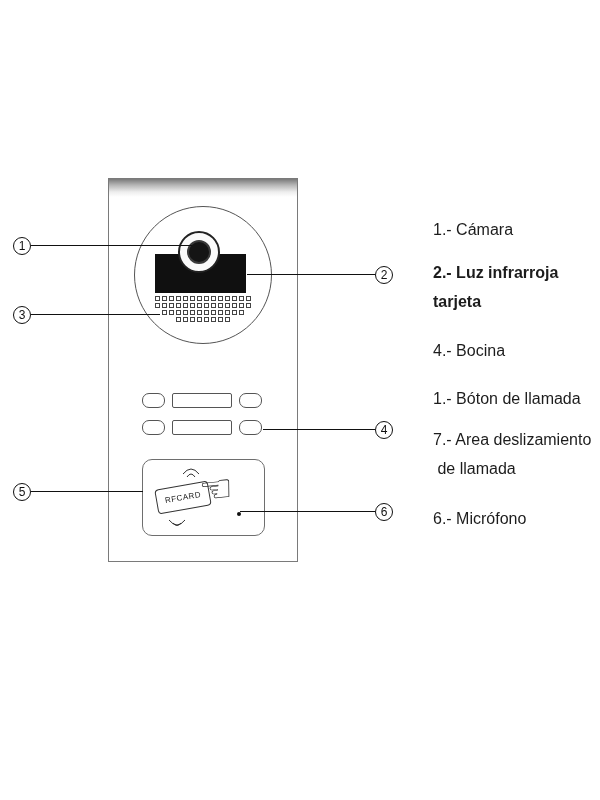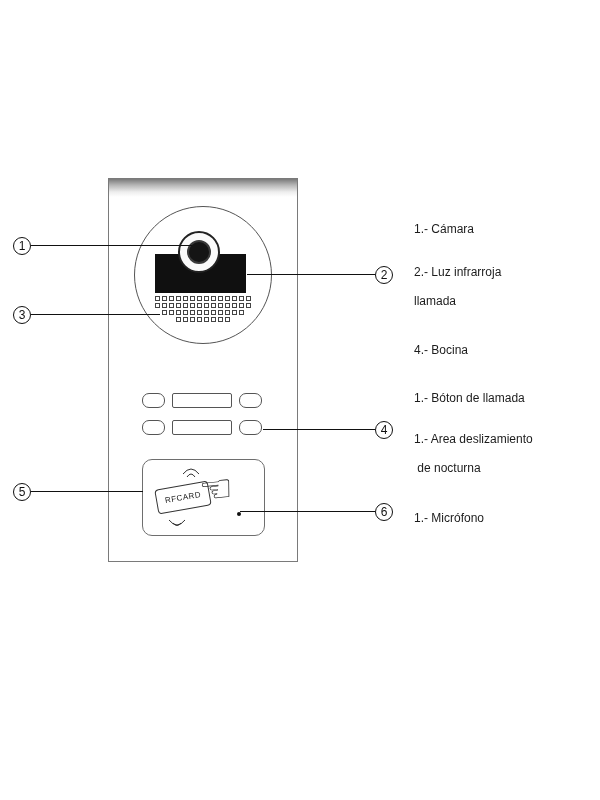--- a/index.html
+++ b/index.html
@@ -58,21 +58,21 @@
   }
   .mic-dot{position:absolute;left:94px;top:52px;width:4px;height:4px;border-radius:50%;background:#111;}
   
   .callout{
     position:absolute;width:18px;height:18px;border:1px solid #111;border-radius:50%;
     display:flex;align-items:center;justify-content:center;font-size:12px;color:#111;
     background:#fff;box-sizing:border-box;
   }
   .leader{position:absolute;height:1px;background:#111;}
   
-  .annotation{position:absolute;left:414px;font-size:12px;line-height:29px;color:#1c1c1c;}
+  .annotation{position:absolute;left:433px;font-size:16px;line-height:29px;color:#1c1c1c;}
   .annotation .line{display:block;white-space:pre;}
 </style>
 </head>
 <body>
 
 <div class="canvas">
 
   <div class="panel">
     <div class="panel-top-shade"></div>
 
@@ -173,31 +173,31 @@
   <div class="callout" style="left:13px; top:237px;">1</div>
   <div class="callout" style="left:375px;top:266px;">2</div>
   <div class="callout" style="left:13px; top:306px;">3</div>
   <div class="callout" style="left:375px;top:421px;">4</div>
   <div class="callout" style="left:13px; top:483px;">5</div>
   <div class="callout" style="left:375px;top:503px;">6</div>
 
   <div class="annotation" style="top:215px;">
     <span class="line">1.- Cámara</span>
   </div>
-  <div class="annotation" style="top:258px;">
+  <div class="annotation" style="top:258px;font-weight:bold;">
     <span class="line">2.- Luz infrarroja</span>
-    <span class="line">llamada</span>
+    <span class="line">tarjeta</span>
   </div>
   <div class="annotation" style="top:336px;">
     <span class="line">4.- Bocina</span>
   </div>
   <div class="annotation" style="top:384px;">
     <span class="line">1.- Bóton de llamada</span>
   </div>
   <div class="annotation" style="top:425px;">
-    <span class="line">1.- Area deslizamiento</span>
-    <span class="line"> de nocturna</span>
+    <span class="line">7.- Area deslizamiento</span>
+    <span class="line"> de llamada</span>
   </div>
   <div class="annotation" style="top:504px;">
-    <span class="line">1.- Micrófono</span>
+    <span class="line">6.- Micrófono</span>
   </div>
 
 </div>
 
 </body></html>

